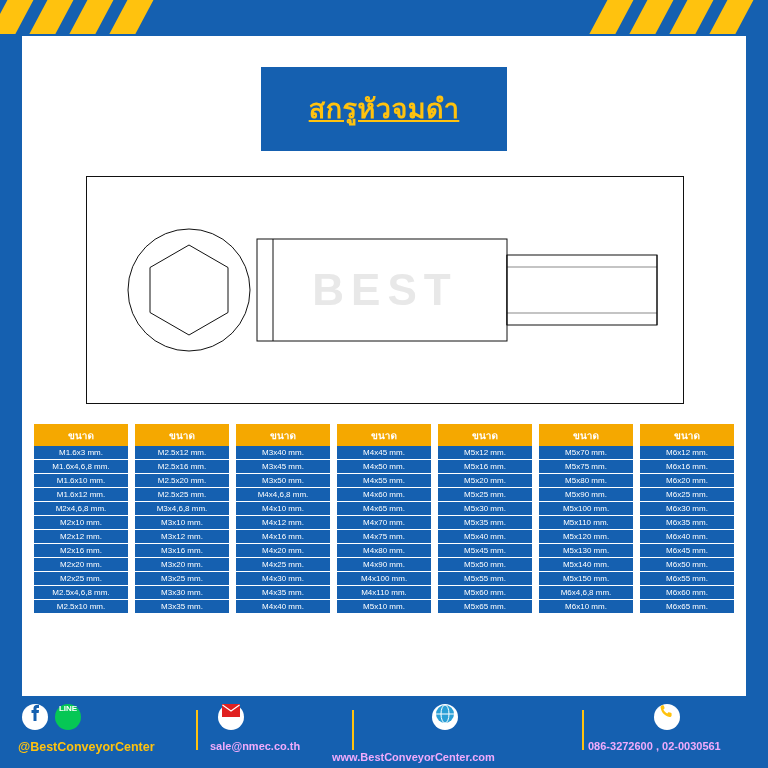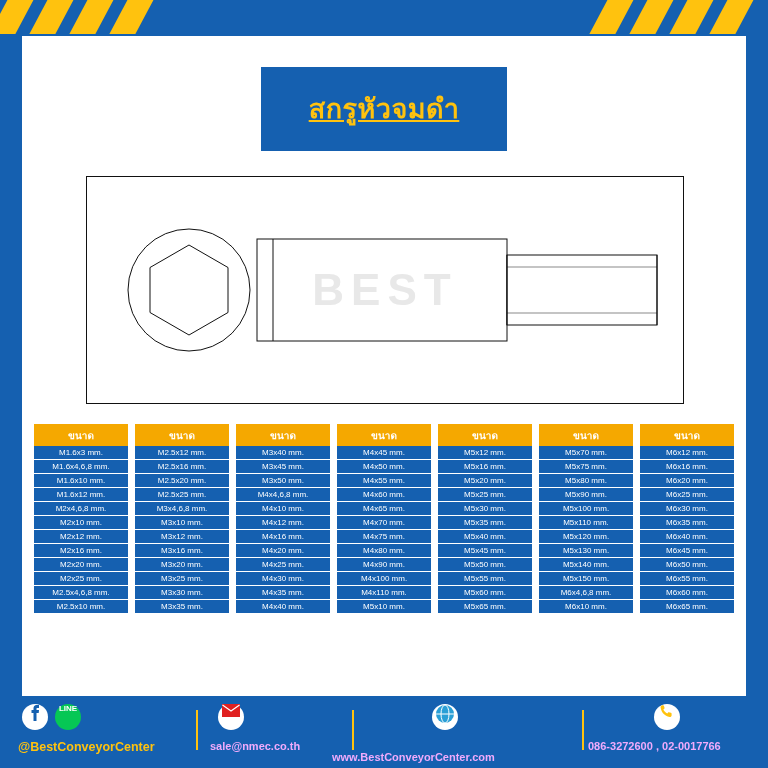--- a/index.html
+++ b/index.html
@@ -264,17 +264,17 @@
     </div>
     <div class="fwhite" style="position:absolute;left:332px;top:55px;">www.BestConveyorCenter.com</div>
 
     <div class="fitem" style="left:654px;top:8px;">
       <span class="circ">
         <svg width="16" height="16" viewBox="0 0 16 16">
             <path d="M3 1.5c-1 0-1.6 1-1.4 2 .8 5 4 8.4 9 9.4 1 .2 2-.5 2-1.5v-1.6c0-.5-.3-.9-.8-1l-1.9-.5c-.4-.1-.8 0-1 .4l-.6.8C6.6 8.6 5.2 7.2 4.3 5.5l.8-.6c.4-.3.5-.7.4-1.1L5 1.9c-.1-.4-.5-.7-1-.7H3z" fill="#ffc20e"></path>
           </svg>
       </span>
     </div>
-    <div class="fwhite" style="position:absolute;left:588px;top:44px;">086-3272600 , 02-0017766</div>
+    <div class="fwhite" style="position:absolute;left:588px;top:44px;">086-3272600 , 02-0030561</div>
   </div>
 
   <div class="chev-bot"></div>
 </div>
 
 </body></html>

